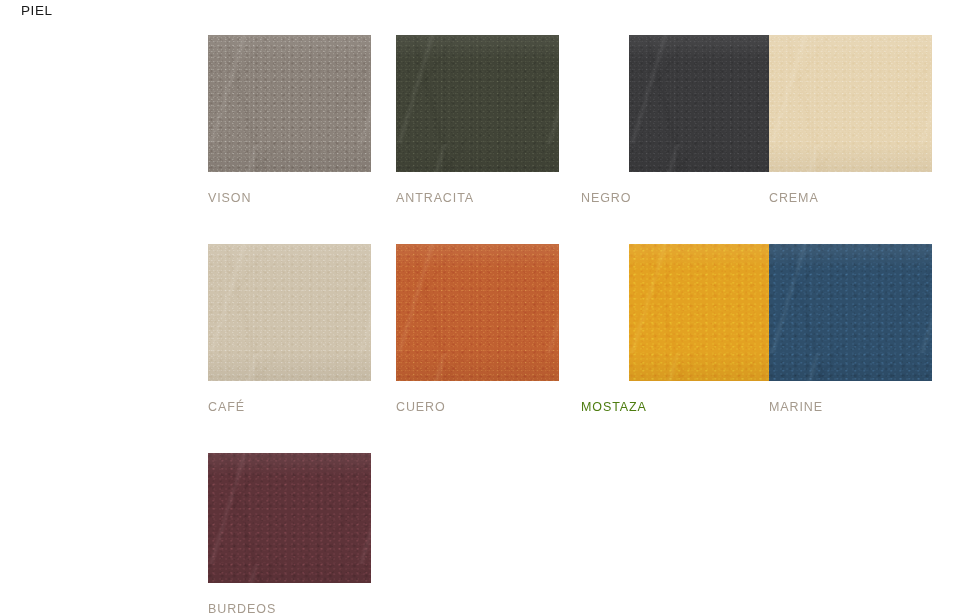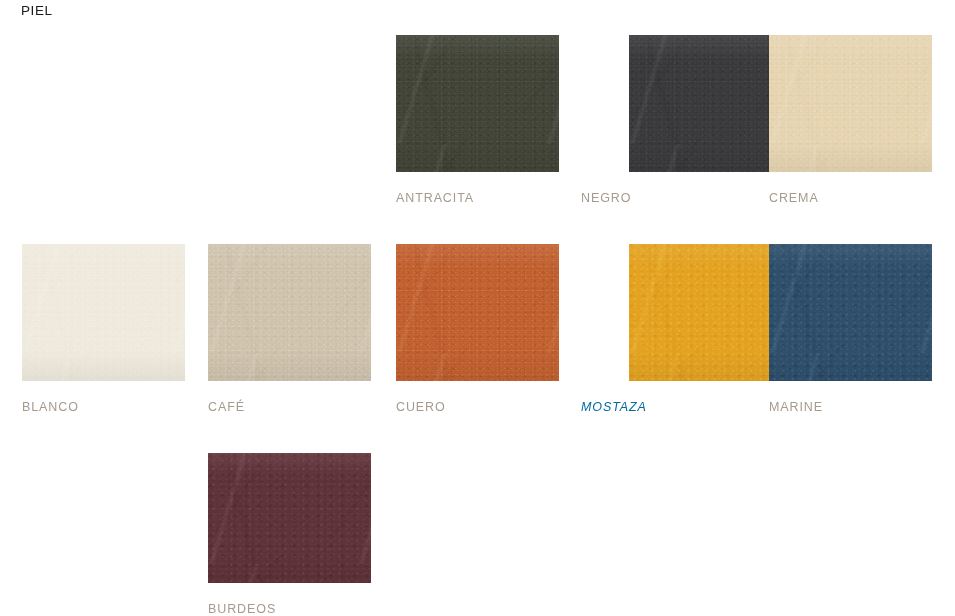--- a/index.html
+++ b/index.html
@@ -128,20 +128,29 @@
 
 <div class="page" style="background: rgb(255, 255, 255);">
 
   <div class="page-title" style="color: rgb(27, 27, 27);">PIEL</div>
 
   <div class="swatch-grid">
 
     <div class="swatch-row row-1">
 
 
+      <div class="swatch-cell c1">
+        <div class="swatch-chip" title="VISON" style="background-color: rgb(139, 130, 122);">
+          <div class="grain"></div>
+          <div class="grain2"></div>
+          <div class="creases"></div>
+          <div class="vignette"></div>
+        </div>
+        <div class="swatch-label" style="color: rgb(165, 154, 141);">VISON</div>
+      </div>
 
       <div class="swatch-cell c2">
         <div class="swatch-chip" title="ANTRACITA" style="background-color: rgb(65, 68, 55);">
           <div class="grain"></div>
           <div class="grain2"></div>
           <div class="creases"></div>
           <div class="vignette"></div>
         </div>
         <div class="swatch-label" style="color: rgb(165, 154, 141);">ANTRACITA</div>
       </div>
@@ -163,29 +172,20 @@
           <div class="creases"></div>
           <div class="vignette"></div>
         </div>
         <div class="swatch-label" style="color: rgb(165, 154, 141);">CREMA</div>
       </div>
 
     </div>
 
     <div class="swatch-row row-2">
 
-      <div class="swatch-cell c0">
-        <div class="swatch-chip" title="BLANCO" style="background-color: rgb(239, 234, 221);">
-          <div class="grain"></div>
-          <div class="grain2"></div>
-          <div class="creases"></div>
-          <div class="vignette"></div>
-        </div>
-        <div class="swatch-label" style="color: rgb(165, 154, 141);">BLANCO</div>
-      </div>
 
       <div class="swatch-cell c1">
         <div class="swatch-chip" title="CAFÉ" style="background-color: rgb(207, 195, 173);">
           <div class="grain"></div>
           <div class="grain2"></div>
           <div class="creases"></div>
           <div class="vignette"></div>
         </div>
         <div class="swatch-label" style="color: rgb(165, 154, 141);">CAFÉ</div>
       </div>
@@ -200,21 +200,21 @@
         <div class="swatch-label" style="color: rgb(165, 154, 141);">CUERO</div>
       </div>
 
       <div class="swatch-cell c3">
         <div class="swatch-chip" title="MOSTAZA" style="background-color: rgb(227, 162, 34);">
           <div class="grain" style="background-size: 9px 8px, 12px 10px, 7px 6px, 14px 13px;"></div>
           <div class="grain2" style="background-size: 6px 5px, 8px 7px, 16px 15px;"></div>
           <div class="creases"></div>
           <div class="vignette"></div>
         </div>
-        <div class="swatch-label" style="color: #0369a1; font-style: italic;">MOSTAZA</div>
+        <div class="swatch-label" style="color: #4d7c0f;">MOSTAZA</div>
       </div>
 
       <div class="swatch-cell c4">
         <div class="swatch-chip" title="MARINE" style="background-color: rgb(47, 79, 107);">
           <div class="grain" style="background-size: 9px 8px, 12px 10px, 7px 6px, 14px 13px;"></div>
           <div class="grain2" style="background-size: 6px 5px, 8px 7px, 16px 15px;"></div>
           <div class="creases"></div>
           <div class="vignette"></div>
         </div>
         <div class="swatch-label" style="color: rgb(165, 154, 141);">MARINE</div>

